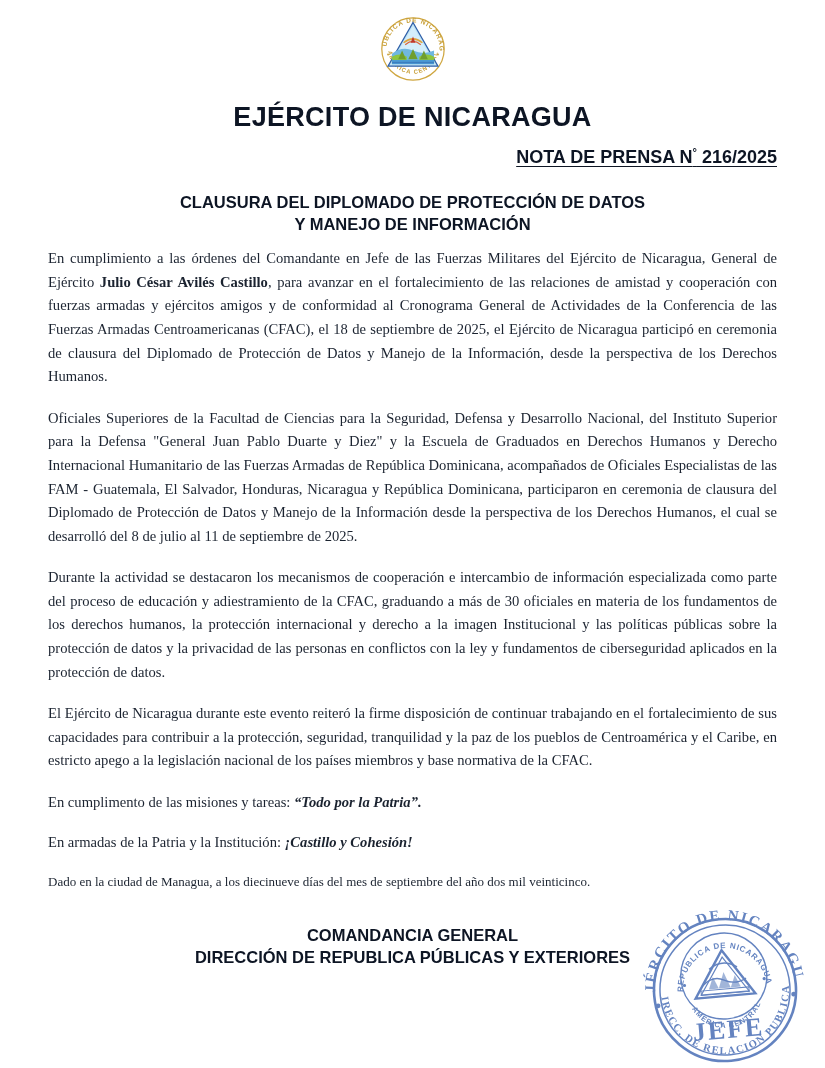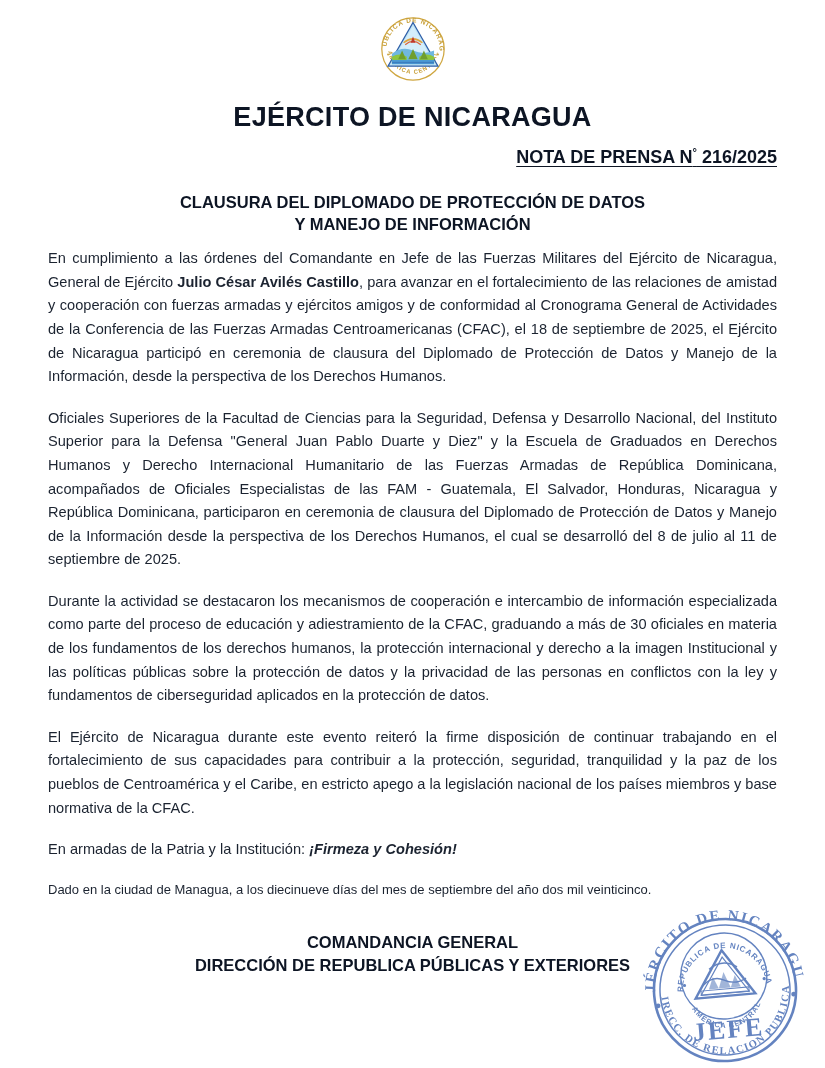--- a/index.html
+++ b/index.html
@@ -69,20 +69,21 @@
     text-align: center;
     font-size: 16.5px;
     font-weight: bold;
     color: #0d1524;
     margin: 22px 0 12px 0;
     line-height: 1.35;
   }
 
   
   .body-block {
+    font-family: Liberation Serif, serif;
   }
   p.para {
     text-align: justify;
     text-justify: inter-word;
     font-size: 14.6px;
     line-height: 23.6px;
     margin: 0 0 18px 0;
     color: #1b2330;
   }
   p.para:last-child { margin-bottom: 0; }
@@ -185,21 +186,22 @@
 
     <p class="para"><span>En cumplimiento a las órdenes del Comandante en Jefe de las Fuerzas Militares del Ejército de Nicaragua, General de Ejército </span><span class="b">Julio César Avilés Castillo</span><span>, para avanzar en el fortalecimiento de las relaciones de amistad y cooperación con fuerzas armadas y ejércitos amigos y de conformidad al Cronograma General de Actividades de la Conferencia de las Fuerzas Armadas Centroamericanas (CFAC), el 18 de septiembre de 2025, el Ejército de Nicaragua participó en ceremonia de clausura del Diplomado de Protección de Datos y Manejo de la Información, desde la perspectiva de los Derechos Humanos.</span></p>
 
     <p class="para">Oficiales Superiores de la Facultad de Ciencias para la Seguridad, Defensa y Desarrollo Nacional, del Instituto Superior para la Defensa "General Juan Pablo Duarte y Diez" y la Escuela de Graduados en Derechos Humanos y Derecho Internacional Humanitario de las Fuerzas Armadas de República Dominicana, acompañados de Oficiales Especialistas de las FAM - Guatemala, El Salvador, Honduras, Nicaragua y República Dominicana, participaron en ceremonia de clausura del Diplomado de Protección de Datos y Manejo de la Información desde la perspectiva de los Derechos Humanos, el cual se desarrolló del 8 de julio al 11 de septiembre de 2025.</p>
 
     <p class="para">Durante la actividad se destacaron los mecanismos de cooperación e intercambio de información especializada como parte del proceso de educación y adiestramiento de la CFAC, graduando a más de 30 oficiales en materia de los fundamentos de los derechos humanos, la protección internacional y derecho a la imagen Institucional y las políticas públicas sobre la protección de datos y la privacidad de las personas en conflictos con la ley y fundamentos de ciberseguridad aplicados en la protección de datos.</p>
 
     <p class="para">El Ejército de Nicaragua durante este evento reiteró la firme disposición de continuar trabajando en el fortalecimiento de sus capacidades para contribuir a la protección, seguridad, tranquilidad y la paz de los pueblos de Centroamérica y el Caribe, en estricto apego a la legislación nacional de los países miembros y base normativa de la CFAC.</p>
 
     <div class="closing">
-      <p class="closing-line"><span>En armadas de la Patria y la Institución: </span><span class="motto">¡Firmeza y Cohesión!</span></p>
+      <p class="closing-line"><span>En cumplimento de las misiones y tareas: </span><span class="motto">“Todo por la Patria”.</span></p>
+      <p class="closing-line"><span>En armadas de la Patria y la Institución: </span><span class="motto">¡Castillo y Cohesión!</span></p>
       <p class="dated">Dado en la ciudad de Managua, a los diecinueve días del mes de septiembre del año dos mil veinticinco.</p>
     </div>
   </div>
 
   <div class="signature">
     <div>COMANDANCIA GENERAL</div>
     <div>DIRECCIÓN DE REPUBLICA PÚBLICAS Y EXTERIORES</div>
   </div>
 
   <svg class="seal" viewBox="0 0 172 162">

